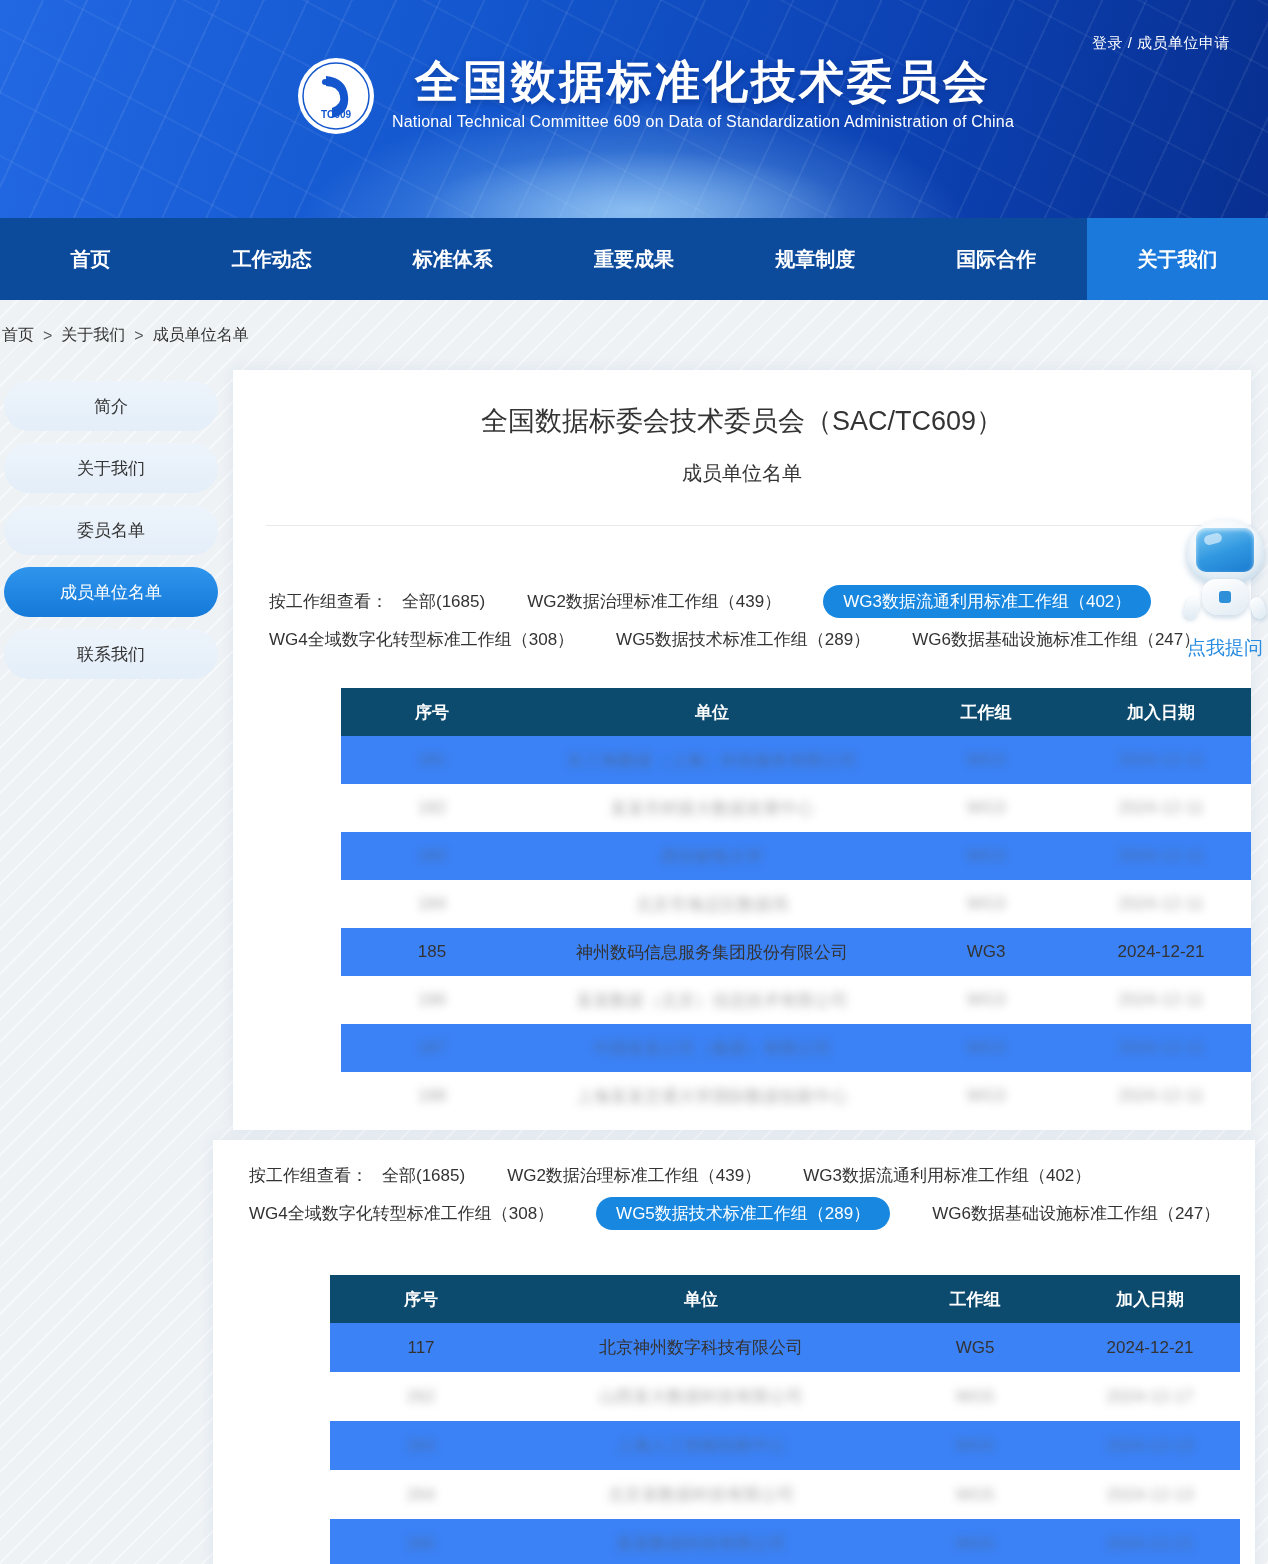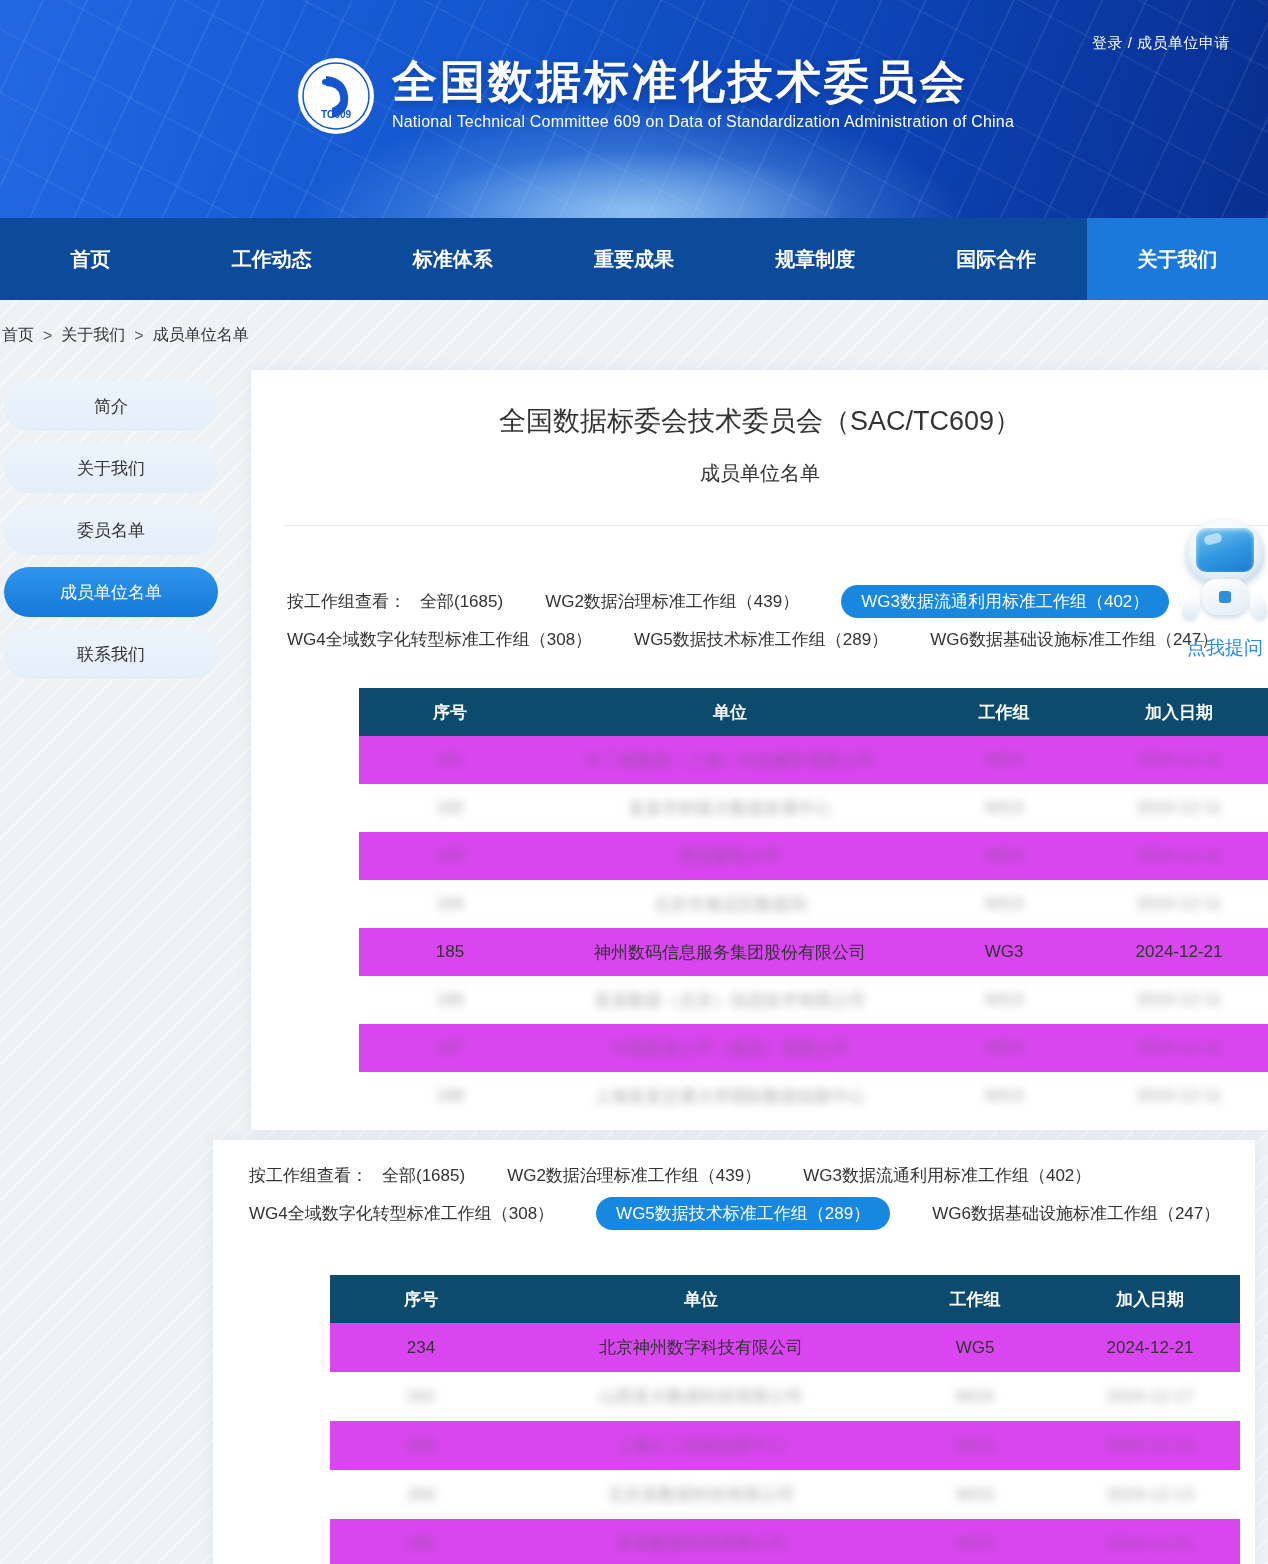--- a/index.html
+++ b/index.html
@@ -19,21 +19,21 @@
       radial-gradient(ellipse 560px 230px at 50% 108%, rgba(150,210,255,.65), rgba(150,210,255,0) 60%),
       repeating-linear-gradient(115deg, transparent 0 38px, rgba(255,255,255,.07) 38px 40px),
       repeating-linear-gradient(28deg, transparent 0 54px, rgba(255,255,255,.05) 54px 56px),
       linear-gradient(100deg,#2268e2 0%,#1356cd 38%,#0c41b2 72%,#082f90 100%);
   }
   .banner-glow{ position:absolute; left:420px; top:150px; width:430px; height:120px;
     background:radial-gradient(ellipse at center, rgba(190,230,255,.5), transparent 70%); }
   .login{ position:absolute; top:34px; right:38px; color:#fff; font-size:15px; letter-spacing:.5px; cursor:pointer; }
   .brand{ position:absolute; left:296px; top:56px; display:flex; align-items:flex-start; gap:16px; }
   .logo{ width:80px; height:80px; flex:0 0 auto; }
-  .brand-text{ display:flex; flex-direction:column; }
+  .brand-text{ display:flex; flex-direction:column;align-items:center; }
   .brand-title{ color:#fff; font-size:45px; font-weight:bold; letter-spacing:3px; line-height:1.15;
     text-shadow:0 2px 6px rgba(0,30,90,.35); white-space:nowrap; }
   .brand-sub{ color:#fff; font-size:16px; margin-top:5px; letter-spacing:.2px; white-space:nowrap; }
 
   
   .navbar{ position:absolute; left:0; top:218px; width:1268px; height:82px; background:#0c4a9c; display:flex; }
   .nav-item{ flex:1; display:flex; align-items:center; justify-content:center;
     color:#fff; font-size:20px; font-weight:bold; cursor:pointer; white-space:nowrap; }
   .nav-item.active{ background:#1a79da; }
 
@@ -45,21 +45,21 @@
   
   .sidebar{ position:absolute; left:4px; top:381px; width:214px; }
   .side-item{ height:50px; margin-bottom:12px; border-radius:26px;
     background:linear-gradient(180deg,#edf4fb,#e4eef9);
     display:flex; align-items:center; justify-content:center;
     font-size:17px; color:#333; cursor:pointer; }
   .side-item.active{ background:linear-gradient(180deg,#2e95ec,#1579d9); color:#fff; }
 
   
   .card{ position:absolute; background:#fff; box-shadow:0 0 14px rgba(30,80,140,.08); }
-  .card1{ left:251px; top:370px; width:1018px; height:760px; }
+  .card1{ left:233px; top:370px; width:1018px; height:760px; }
   .card2{ left:213px; top:1140px; width:1042px; height:430px; }
 
   .page-title{ position:absolute; top:33px; left:0; width:100%; text-align:center; font-size:27px; color:#333; }
   .page-subtitle{ position:absolute; top:90px; left:0; width:100%; text-align:center; font-size:20px; color:#333; }
   .divider{ position:absolute; top:155px; left:33px; right:0; border-top:1px solid #e9e9e9; }
 
   
   .filter-block{ position:absolute; left:36px; right:10px; }
   .fb1{ top:212px; } .fb2{ top:16px; }
   .filter-row{ display:flex; align-items:center; height:38px; margin-bottom:0; }
@@ -67,21 +67,21 @@
   .filter-opt{ font-size:17px; color:#333; margin-right:42px; cursor:pointer; white-space:nowrap; padding:5px 0; }
   .filter-opt.selected{ background:#1787e0; color:#fff; border-radius:18px; padding:5px 20px; }
 
   
   table{ border-collapse:collapse; table-layout:fixed; position:absolute; width:910px; }
   .table1{ left:108px; top:318px; }
   .table2{ left:117px; top:135px; }
   th{ background:#0c4a6e; color:#fff; font-size:17px; font-weight:bold; height:48px; }
   td{ height:48px; font-size:17px; color:#333; text-align:center; }
   .t2 td{ height:49px; }
-  tr.alt td{ background:#d946ef; }
+  tr.alt td{ background:#3b82f6; }
   .col-seq{ width:182px; } .col-unit{ width:378px; } .col-group{ width:170px; } .col-date{ width:180px; }
   .blurred span{ filter:blur(4px); opacity:.5; color:#555; }
 
   
   .assistant{ position:absolute; left:1183px; top:519px; width:84px; cursor:pointer; z-index:5; }
   .bot-head{ width:78px; height:66px; margin:0 auto; border-radius:48% 48% 44% 44%;
     background:linear-gradient(160deg,#ffffff,#dfeaf2); box-shadow:0 3px 6px rgba(60,110,160,.25), inset 0 -4px 8px rgba(150,190,220,.35); position:relative; }
   .bot-face{ position:absolute; left:10px; top:9px; width:58px; height:44px; border-radius:10px;
     background:linear-gradient(160deg,#7cc8f2 0%,#2f97e0 55%,#1c7bd0 100%); box-shadow:inset 0 2px 4px rgba(255,255,255,.6); }
   .bot-face::after{ content:""; position:absolute; left:8px; top:6px; width:18px; height:10px; border-radius:8px;
@@ -262,21 +262,21 @@
         <col class="col-date">
       </colgroup>
     <tbody>
         <tr>
       <th>序号</th>
       <th>单位</th>
       <th>工作组</th>
       <th>加入日期</th>
     </tr>
     <tr class="alt">
-      <td><span>234</span></td>
+      <td><span>117</span></td>
       <td><span>北京神州数字科技有限公司</span></td>
       <td><span>WG5</span></td>
       <td><span>2024-12-21</span></td>
     </tr>
     <tr class="blurred">
       <td><span>262</span></td>
       <td><span>山西某大数据科技有限公司</span></td>
       <td><span>WG5</span></td>
       <td><span>2024-12-17</span></td>
     </tr>

